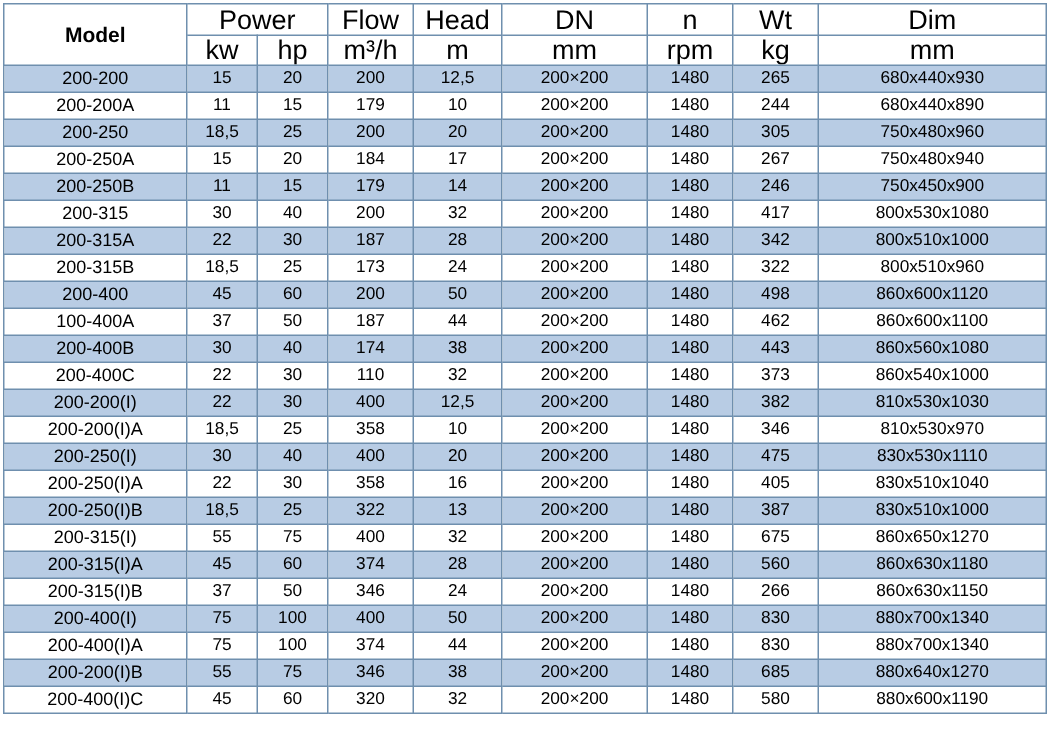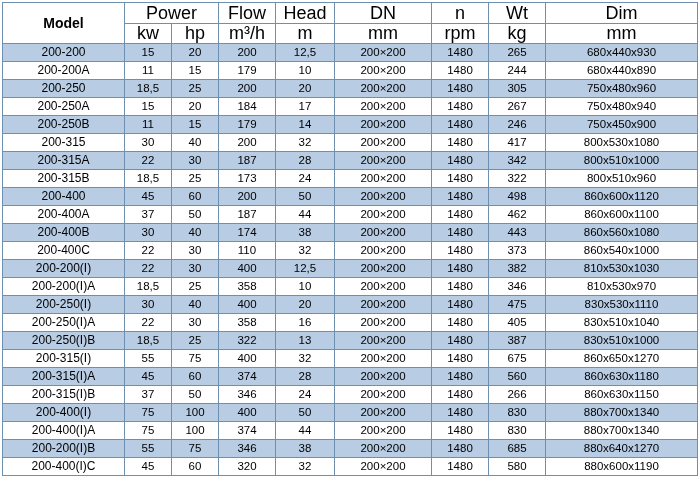--- a/index.html
+++ b/index.html
@@ -209,21 +209,21 @@
           <td>45</td>
           <td>60</td>
           <td>200</td>
           <td>50</td>
           <td>200×200</td>
           <td>1480</td>
           <td>498</td>
           <td>860x600x1120</td>
         </tr>
         <tr class="even">
-          <td class="model-cell">200-400A</td>
+          <td class="model-cell">100-400A</td>
           <td>37</td>
           <td>50</td>
           <td>187</td>
           <td>44</td>
           <td>200×200</td>
           <td>1480</td>
           <td>462</td>
           <td>860x600x1100</td>
         </tr>
         <tr class="odd">

